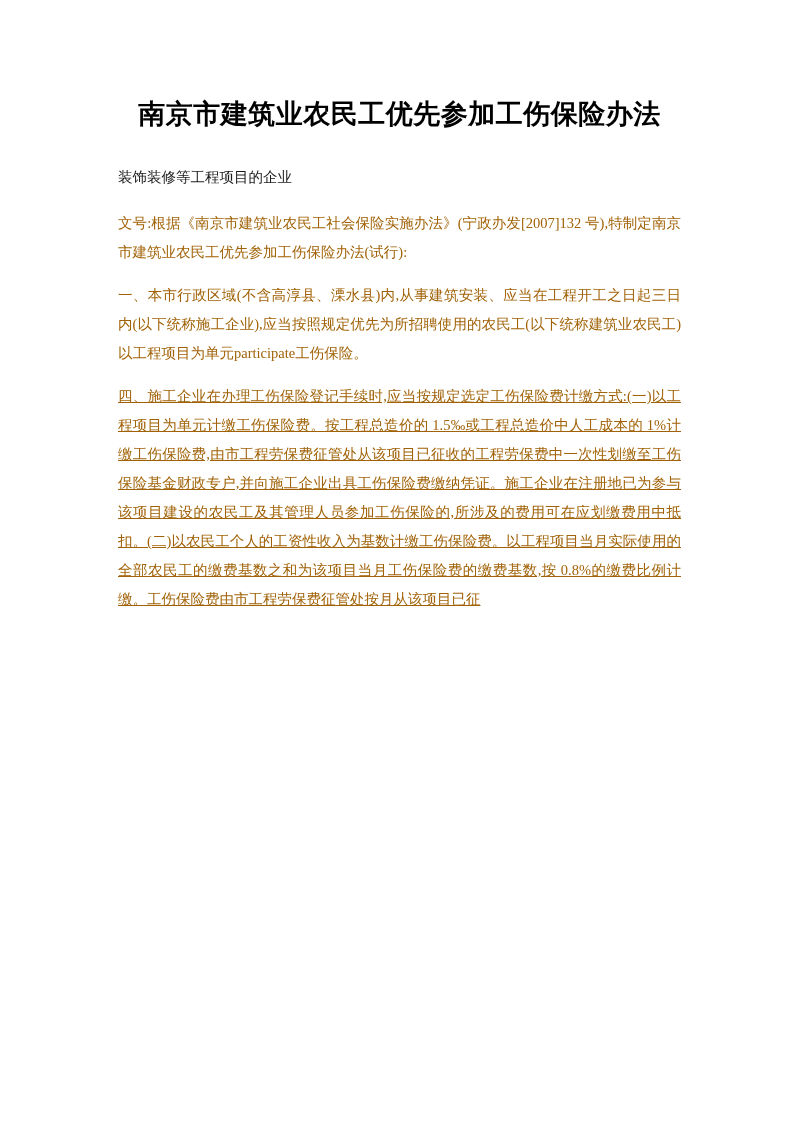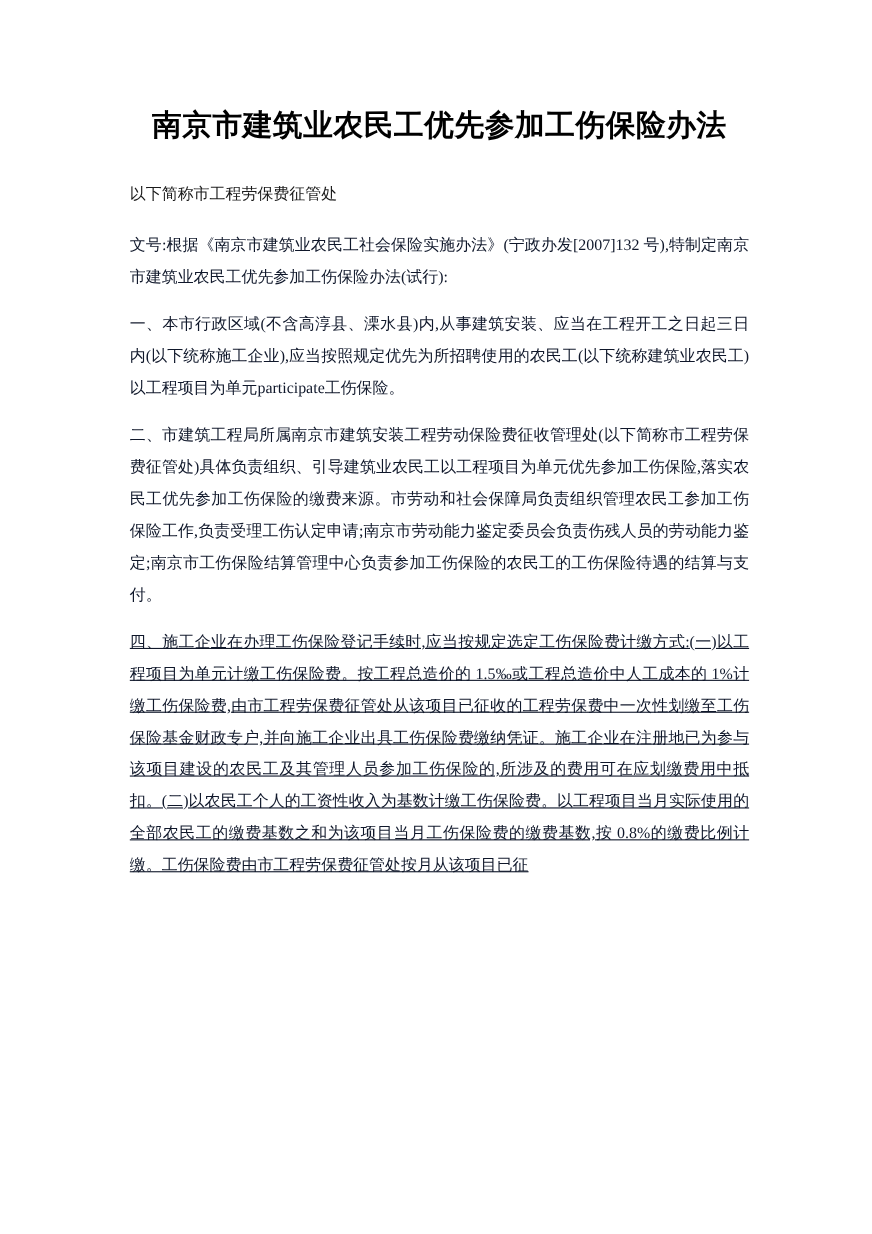--- a/index.html
+++ b/index.html
@@ -36,34 +36,33 @@
     line-height: 1.6;
     margin: 0 0 20px 0;
     color: #1a1a1a;
   }
   .para {
     font-size: 14.5px;
     line-height: 2.0;
     margin: 0 0 14px 0;
     text-align: justify;
     text-justify: inter-ideograph;
-    color: #0f172a;
+    color: #a16207;
   }
   .para:last-child {
     margin-bottom: 0;
     text-decoration: underline;
   }
 </style>
 </head>
 <body>
 
 <div class="page">
 
   <h1 class="doc-title">南京市建筑业农民工优先参加工伤保险办法</h1>
 
-  <p class="publisher">以下简称市工程劳保费征管处</p>
+  <p class="publisher">装饰装修等工程项目的企业</p>
 
   <p class="para">文号:根据《南京市建筑业农民工社会保险实施办法》(宁政办发[2007]132 号),特制定南京市建筑业农民工优先参加工伤保险办法(试行):</p>
   <p class="para">一、本市行政区域(不含高淳县、溧水县)内,从事建筑安装、应当在工程开工之日起三日内(以下统称施工企业),应当按照规定优先为所招聘使用的农民工(以下统称建筑业农民工)以工程项目为单元participate工伤保险。</p>
-  <p class="para">二、市建筑工程局所属南京市建筑安装工程劳动保险费征收管理处(以下简称市工程劳保费征管处)具体负责组织、引导建筑业农民工以工程项目为单元优先参加工伤保险,落实农民工优先参加工伤保险的缴费来源。市劳动和社会保障局负责组织管理农民工参加工伤保险工作,负责受理工伤认定申请;南京市劳动能力鉴定委员会负责伤残人员的劳动能力鉴定;南京市工伤保险结算管理中心负责参加工伤保险的农民工的工伤保险待遇的结算与支付。</p>
   <p class="para">四、施工企业在办理工伤保险登记手续时,应当按规定选定工伤保险费计缴方式:(一)以工程项目为单元计缴工伤保险费。按工程总造价的 1.5‰或工程总造价中人工成本的 1%计缴工伤保险费,由市工程劳保费征管处从该项目已征收的工程劳保费中一次性划缴至工伤保险基金财政专户,并向施工企业出具工伤保险费缴纳凭证。施工企业在注册地已为参与该项目建设的农民工及其管理人员参加工伤保险的,所涉及的费用可在应划缴费用中抵扣。(二)以农民工个人的工资性收入为基数计缴工伤保险费。以工程项目当月实际使用的全部农民工的缴费基数之和为该项目当月工伤保险费的缴费基数,按 0.8%的缴费比例计缴。工伤保险费由市工程劳保费征管处按月从该项目已征</p>
 
 </div>
 
 </body></html>

